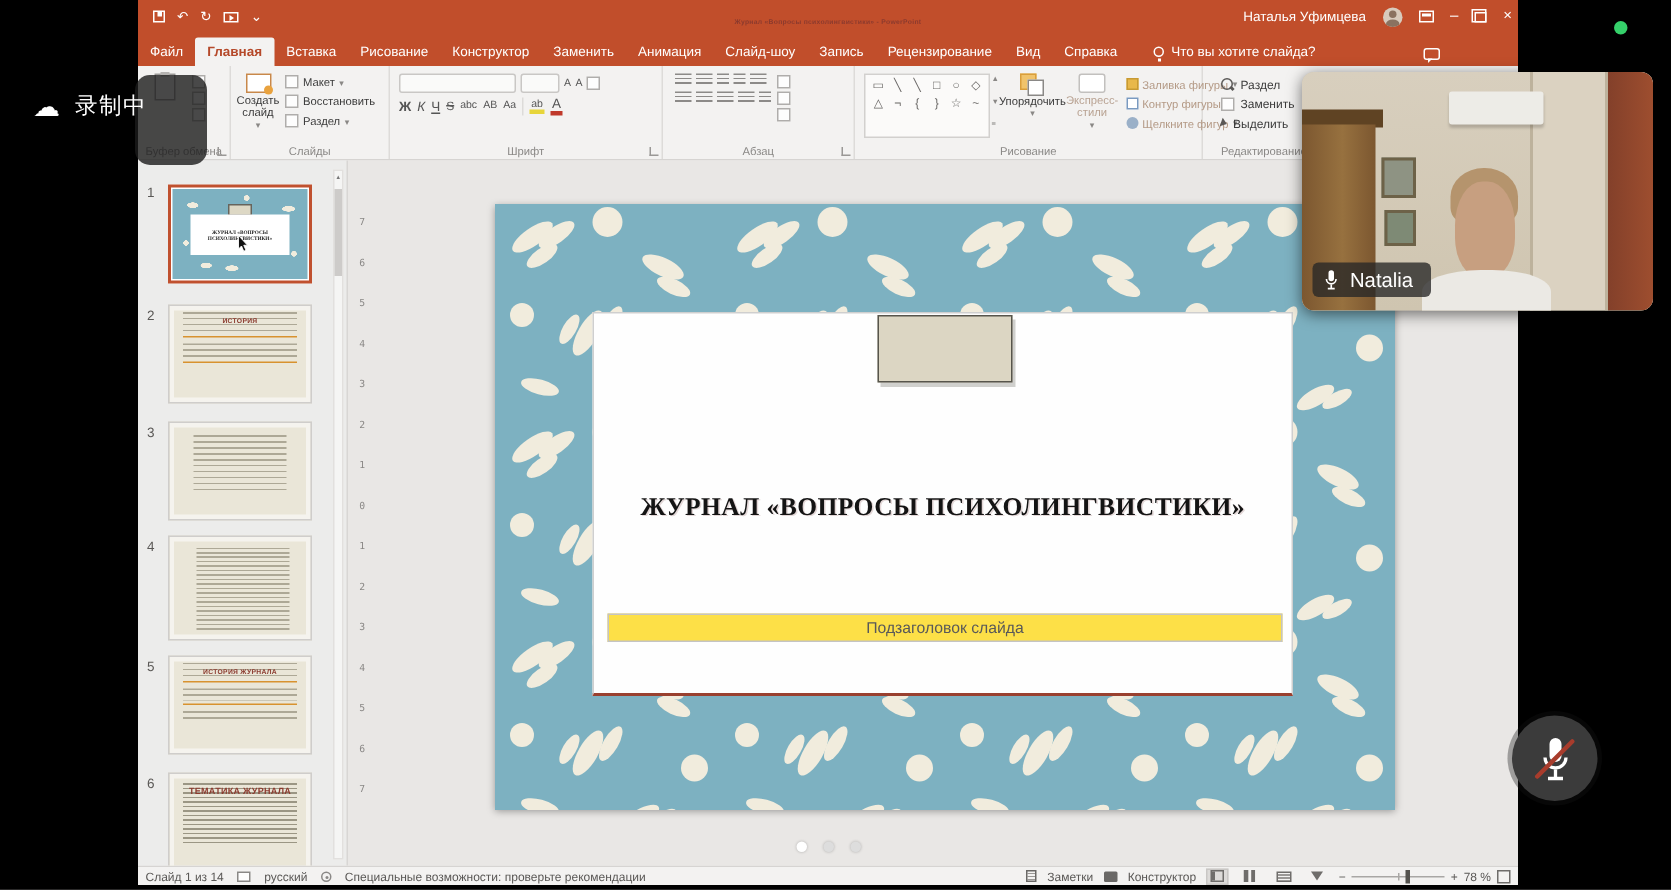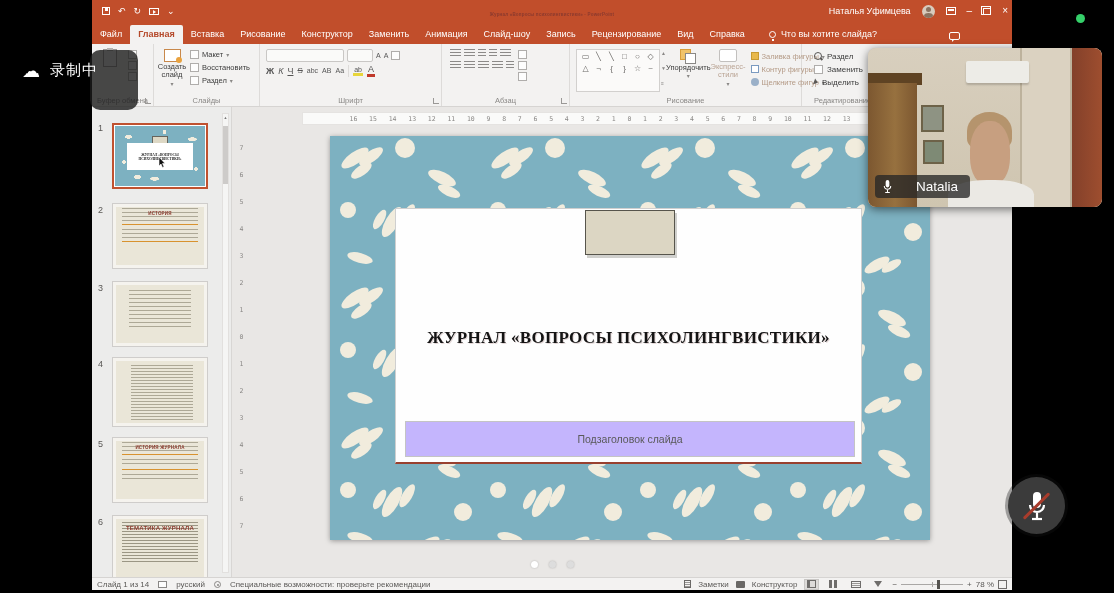--- a/index.html
+++ b/index.html
@@ -138,22 +138,22 @@
 .slide{position:absolute;left:98px;top:29px;width:600px;height:404px;background:#7db1c1;
   box-shadow:0 1px 5px rgba(0,0,0,.35)}
 .slide svg.bg{position:absolute;inset:0;width:100%;height:100%}
 .card{position:absolute;left:65px;top:72px;width:467px;height:256px;background:#fefefe;
   border:1px solid #cfcfcf;border-bottom:2px solid #99402f}
 .tabbox{position:absolute;left:255px;top:74px;width:90px;height:45px;background:#dcd6c3;
   border:1px solid #57554c;box-shadow:2px 3px 0 rgba(70,70,60,.25)}
 .stitle{position:absolute;left:65px;width:467px;top:192px;text-align:center;
   font-family:"Liberation Serif",serif;font-weight:bold;font-size:17px;color:#141414;
   letter-spacing:.3px;text-shadow:1px 1px 0 rgba(170,130,130,.3)}
-.ssub{position:absolute;left:75px;width:450px;top:285px;height:36px;border:1px solid #c4c4c4;
-  display:flex;align-items:center;justify-content:center;font-size:10.5px;color:#595959;background:#c4b5fd}
+.ssub{position:absolute;left:75px;width:450px;top:273px;height:19px;border:1px solid #c4c4c4;
+  display:flex;align-items:center;justify-content:center;font-size:10.5px;color:#595959;background:#fde047}
 
 .notesbar{height:32px;background:#f5f4f3;border-top:1px solid #dedcda;display:flex;
   align-items:center;font-size:9.5px;color:#76746f;padding-left:8px;flex:none}
 
 
 .statusbar{height:13px;background:#f3f2f1;border-top:1px solid #d6d4d2;display:flex;
   align-items:center;font-size:8px;color:#5a5856;padding:0 5px;gap:9px;flex:none;white-space:nowrap}
 .sb-ic{display:inline-block;width:9px;height:7px;border:1px solid #8a8886;background:#fdfdfd}
 .sb-acc{display:inline-block;width:7px;height:7px;border:1px solid #8a8886;border-radius:50%;position:relative}
 .sb-acc::after{content:"";position:absolute;left:2px;top:2px;width:2px;height:2px;border-radius:50%;background:#8a8886}
@@ -190,21 +190,21 @@
 .wc-ac{position:absolute;left:42%;top:8%;width:27%;height:14%;background:#edece7;border-radius:2px;
   box-shadow:0 2px 2px rgba(0,0,0,.18)}
 .wc-cabtop{position:absolute;left:0;top:16%;width:23%;height:7%;background:#5f4323}
 .wc-cab{position:absolute;left:0;top:22%;width:21%;height:78%;
   background:linear-gradient(to right,#7c5730,#97713f 55%,#7c5730)}
 .wc-pic1{position:absolute;left:22.5%;top:36%;width:10%;height:17%;background:#8e9383;border:2px solid #6d6248}
 .wc-pic2{position:absolute;left:23.5%;top:58%;width:9%;height:15%;background:#7e8a75;border:2px solid #6d6248}
 .wc-hair{position:absolute;left:42.5%;top:40%;width:19%;height:24%;background:#b5946d;border-radius:50% 50% 30% 30%}
 .wc-head{position:absolute;left:43.5%;top:46%;width:17%;height:40%;background:#c79f80;border-radius:46% 46% 42% 42%}
 .wc-body{position:absolute;left:34%;top:83%;width:37%;height:20%;background:#ebe9e4;border-radius:45% 45% 0 0}
-.wc-label{position:absolute;left:7px;bottom:9px;display:flex;align-items:center;gap:23px;
+.wc-label{position:absolute;left:7px;bottom:9px;display:flex;align-items:center;gap:7px;
   background:rgba(38,38,38,.78);border-radius:4px;padding:4px 12px 4px 7px;color:#fff;font-size:13.5px}
 .green-dot{position:absolute;left:1076px;top:14px;width:9px;height:9px;border-radius:50%;background:#35d06a}
 .micbtn{position:absolute;left:1008px;top:477px;width:57px;height:57px;border-radius:50%;
   background:#3b3b3b;display:flex;align-items:center;justify-content:center;box-shadow:0 0 0 3px rgba(20,20,20,.35)}
 .micslash{position:absolute;width:3px;height:36px;background:#a83c2c;transform:rotate(45deg);border-radius:2px}
 .dots{position:absolute;left:531px;top:561px;display:flex;gap:11px}
 .dot{width:7px;height:7px;border-radius:50%;background:#fff;box-shadow:0 0 2px rgba(0,0,0,.25)}
 .dot.dim{background:#ddd}
 </style>
 </head>
@@ -471,21 +471,20 @@
         </div>
 
         <div class="tscroll">
           <span class="up">▲</span>
           <span class="tthumb"></span>
         </div>
       </div>
 
       <div class="rightcol">
         <div class="canvas">
-          <div class="hruler">16   15   14   13   12   11   10   9   8   7   6   5   4   3   2   1   0   1   2   3   4   5   6   7   8   9   10   11   12   13</div>
           <div class="vruler">7
 6
 5
 4
 3
 2
 1
 0
 1
 2

